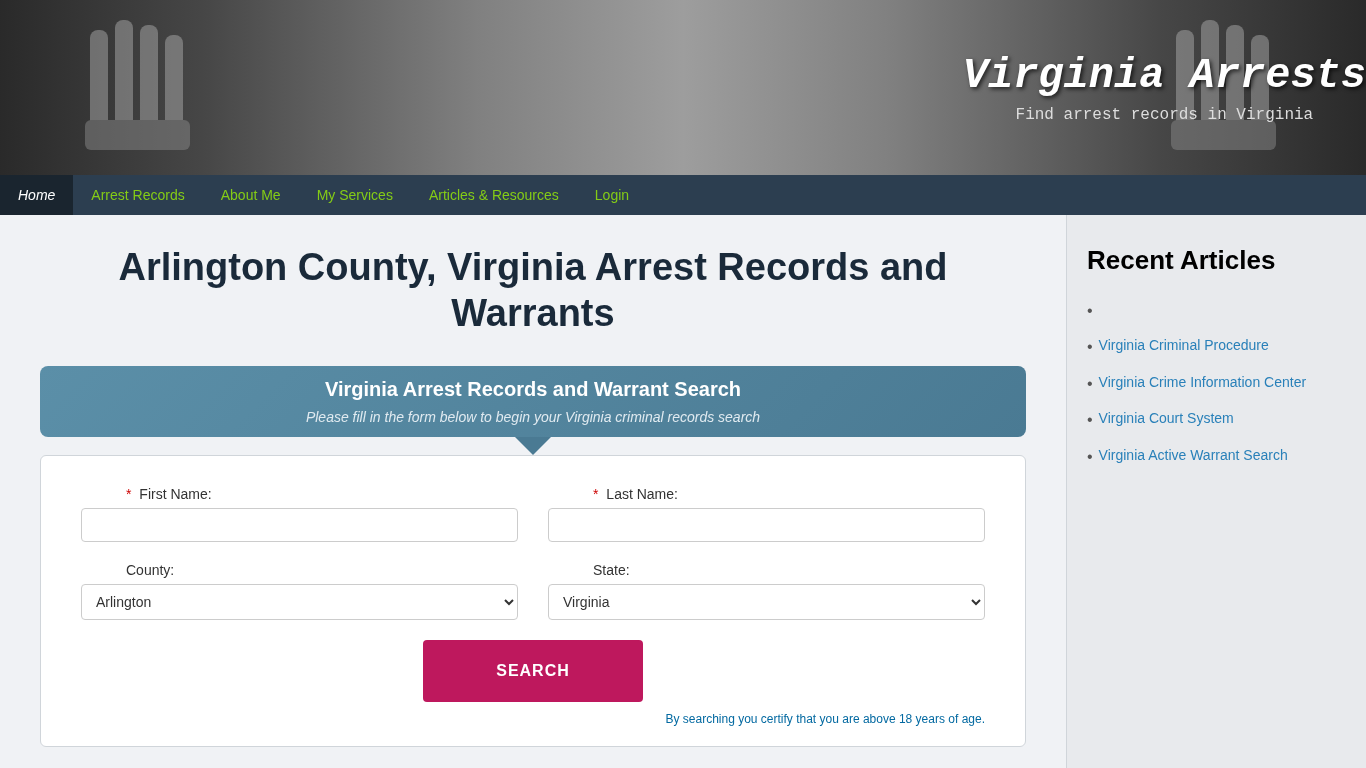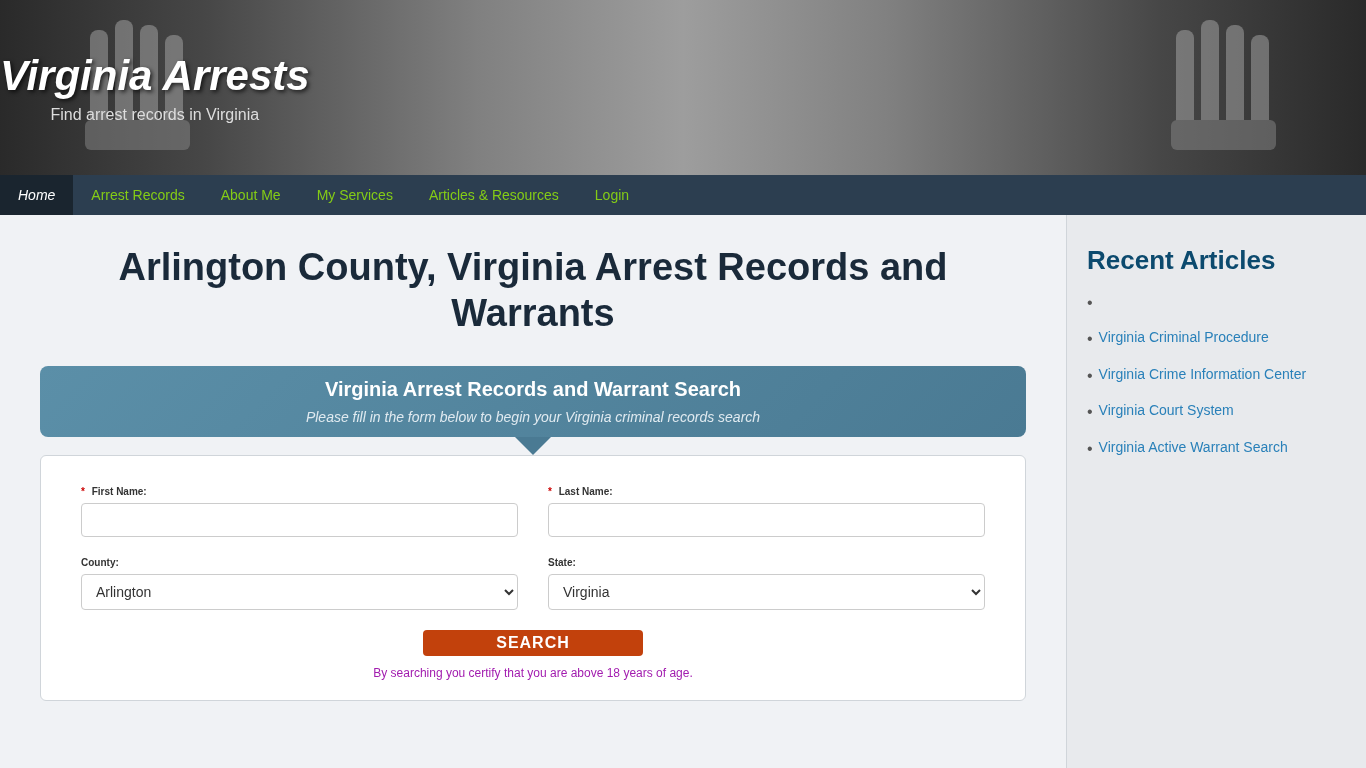--- a/index.html
+++ b/index.html
@@ -6,21 +6,22 @@
     body { font-family: Arial, sans-serif; background: #e8eaed; }
 
     
     .site-header {
       position: relative;
       height: 175px;
       overflow: hidden;
       background: #555;
       display: flex;
       align-items: center;
-      justify-content: flex-start;
+      justify-content: flex-end;
+      font-family: Liberation Mono, monospace;
     }
     .header-bg {
       position: absolute;
       inset: 0;
       background: linear-gradient(to right,
         #222 0%, #444 15%, #888 35%, #aaa 50%, #888 65%, #444 85%, #222 100%);
       opacity: 0.85;
     }
     .header-text {
       position: relative;
@@ -135,25 +136,26 @@
     }
     .form-row {
       display: flex;
       gap: 30px;
       margin-bottom: 20px;
     }
     .form-group {
       flex: 1;
     }
     .form-label {
-      font-size: 10px;
-      font-weight: bold;
+      font-size: 14px;
+      font-weight: normal;
       color: #333;
       margin-bottom: 6px;
       display: block;
+      margin-left: 45px;
     }
     .form-label .required {
       color: #cc0000;
       margin-right: 4px;
     }
     .form-control {
       width: 100%;
       padding: 8px 10px;
       border: 1px solid #ccc;
       border-radius: 4px;
@@ -161,50 +163,50 @@
       color: #333;
       background: white;
     }
     select.form-control {
       cursor: pointer;
     }
     .search-btn {
       display: block;
       width: 220px;
       margin: 10px auto;
-      padding: 4px;
-      background: #c2410c;
+      padding: 22px;
+      background: #be185d;
       color: white;
       font-size: 16px;
       font-weight: bold;
       border: none;
       border-radius: 4px;
       cursor: pointer;
       letter-spacing: 1px;
       text-align: center;
     }
     .form-note {
-      text-align: center;
+      text-align: right;
       font-size: 12px;
-      color: #a21caf;
+      color: #0369a1;
       margin-top: 8px;
     }
 
     
     .sidebar {
       width: 300px;
       background: #e8eaed;
       padding: 30px 20px;
       border-left: 1px solid #d0d5da;
     }
     .sidebar-title {
       font-size: 26px;
       font-weight: bold;
-      color: #0c4a6e;
-      margin-bottom: 16px;
+      color: #000000;
+      margin-bottom: 24px;
     }
     .recent-articles-list {
       list-style: none;
       padding: 0;
     }
     .recent-articles-list li {
       margin-bottom: 14px;
       display: flex;
       align-items: flex-start;
       gap: 6px;

